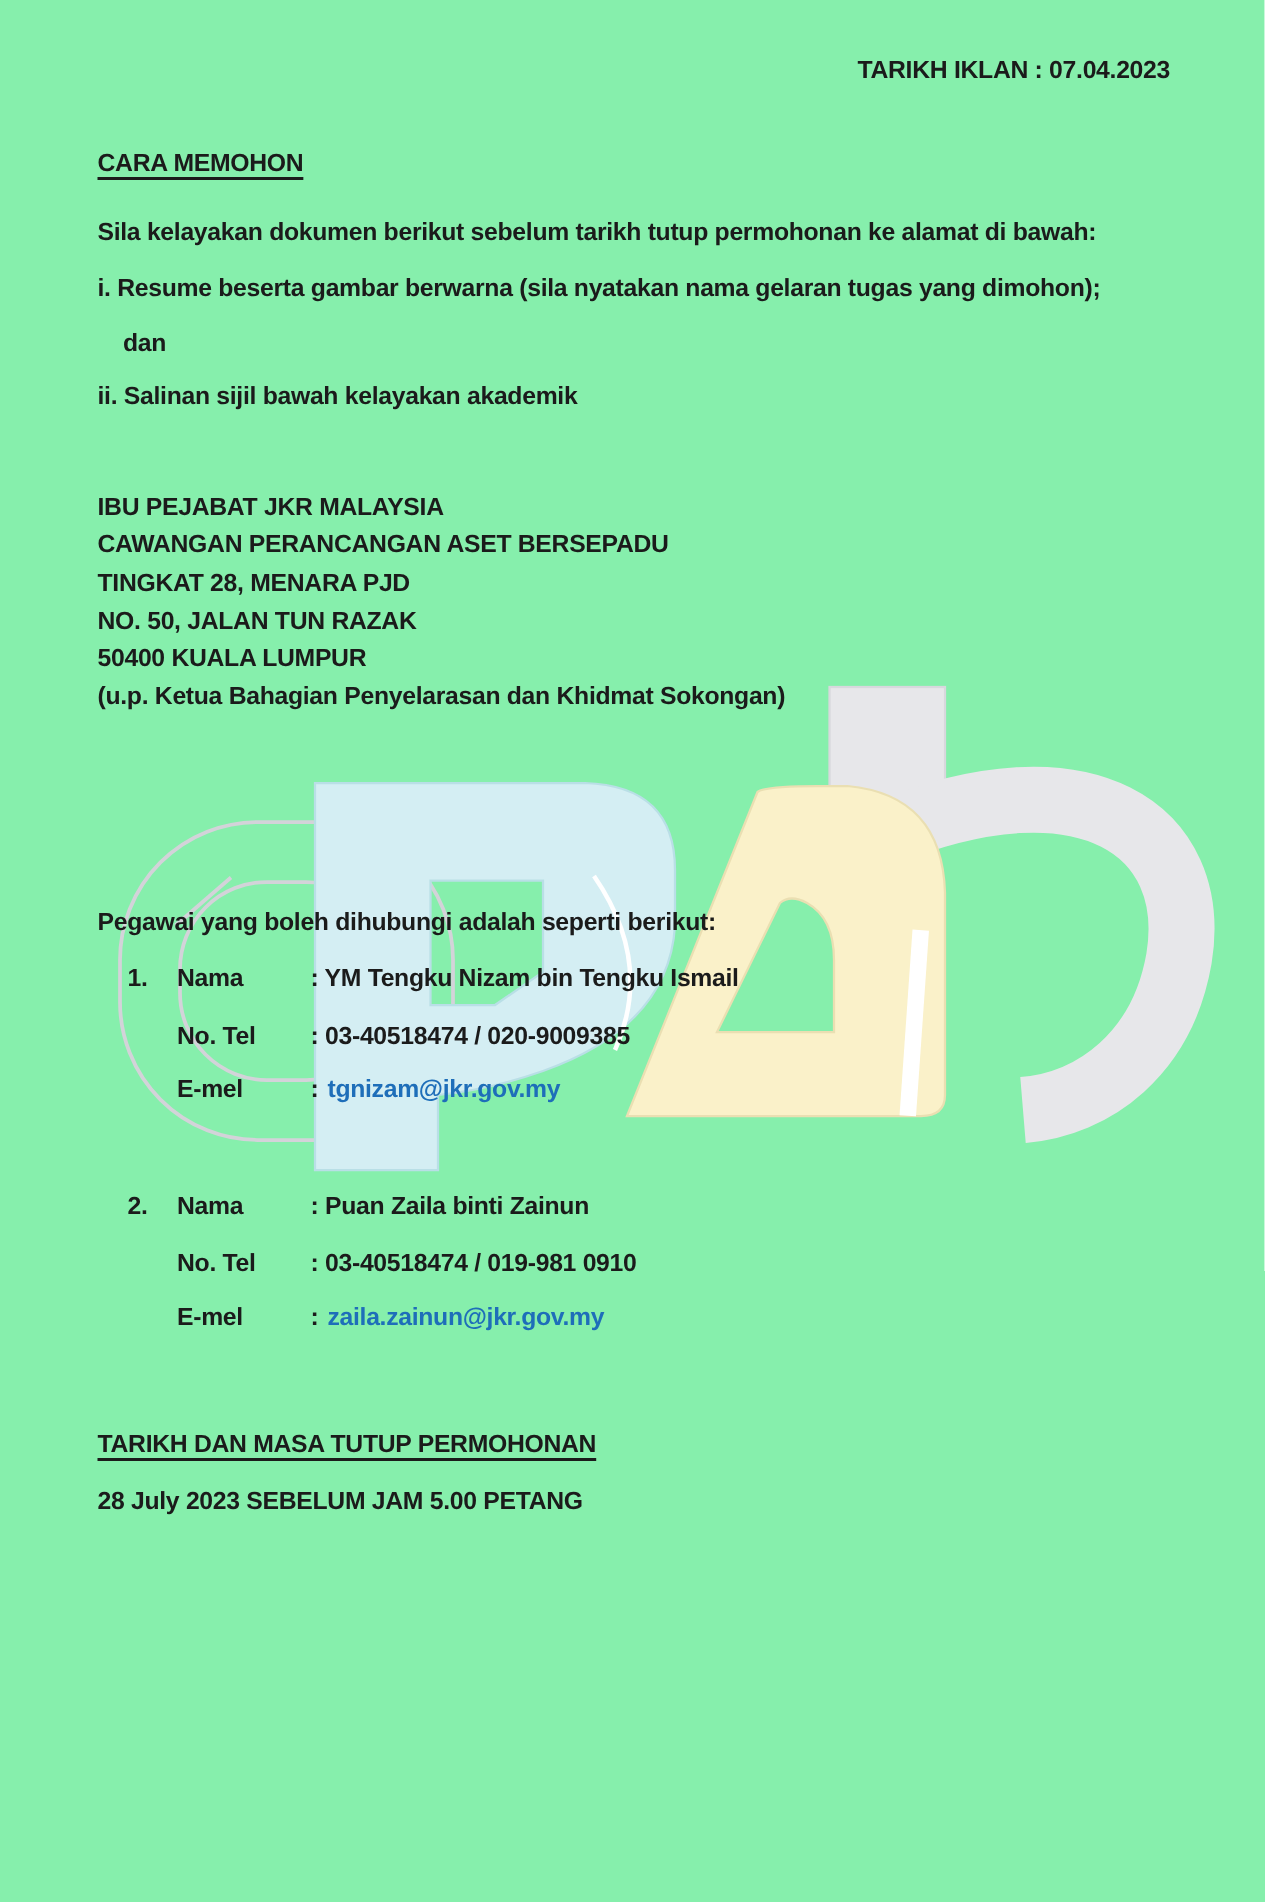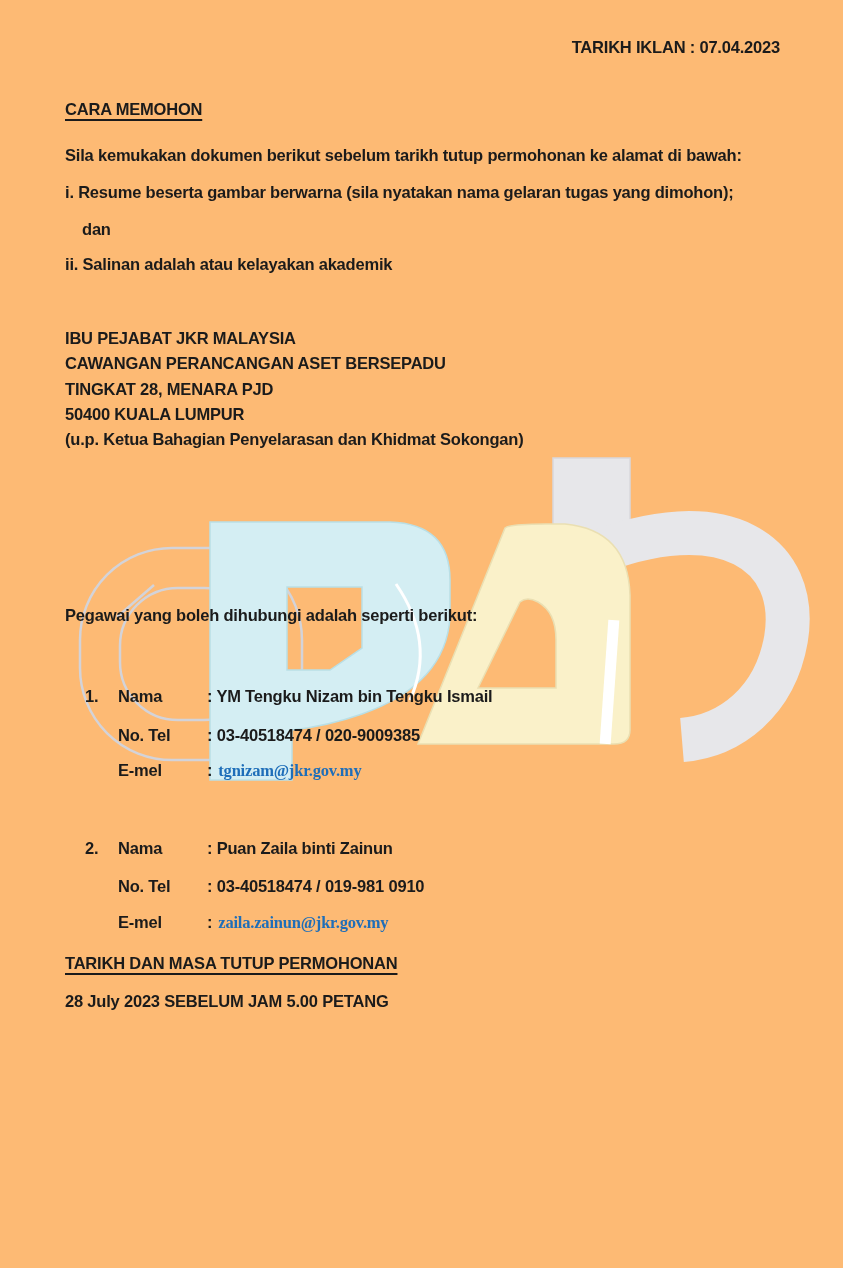--- a/index.html
+++ b/index.html
@@ -1,41 +1,41 @@
 <!DOCTYPE html>
 <html style="--link-blue: #1e6eb9;"><head>
 <meta charset="utf-8">
 <style>
   html,body{margin:0;padding:0;background:#ffffff;}
   .page{
-    position:relative;width:843px;height:1268px;background:#fdba74;overflow:hidden;
+    position:relative;width:843px;height:1268px;background:#86efac;overflow:hidden;
     font-family:"Liberation Sans",sans-serif;font-weight:700;color:#1b1b1b;
     font-size:16.5px;letter-spacing:-0.2px;
   }
   .abs{position:absolute;white-space:nowrap;line-height:22px;z-index:2;}
   .u{text-decoration:underline;text-underline-offset:4px;text-decoration-thickness:2px;}
   .watermark{position:absolute;left:70px;top:452px;width:740px;height:340px;z-index:1;}
   .date{top:36px;right:63px;text-align:right;}
   .h-cara{top:98px;left:65px;}
   .p-sila{top:144px;left:65px;}
   .p-i{top:181px;left:65px;}
   .p-dan{top:218px;left:82px;}
   .p-ii{top:253px;left:65px;}
   .addr{top:326px;left:65px;}
   .addr div{line-height:25.3px;}
   .p-pegawai{top:604px;left:65px;text-align:right;}
-  .crow{left:85px;margin-top:44px;}
+  .crow{left:85px;}
   .crow .num{display:inline-block;width:33px;}
   .crow .lbl{display:inline-block;width:89px;}
   .r-c1-name{top:641px;} .r-c1-tel{top:680px;} .r-c1-email{top:715px;}
   .r-c2-name{top:793px;} .r-c2-tel{top:831px;} .r-c2-email{top:867px;}
   .h-tutup{top:952px;left:65px;}
   .p-deadline{top:990px;left:65px;}
   .colon{margin-right:6px;}
-  .email{color:var(--link-blue,#1e6eb9);text-decoration:none;cursor:pointer;font-family:Liberation Serif, serif;}
+  .email{color:var(--link-blue,#1e6eb9);text-decoration:none;cursor:pointer;}
 </style>
 </head>
 <body>
 
 <div class="page">
 
   <svg class="watermark" viewBox="0 0 740 340" aria-hidden="true">
 
     <g fill="none" stroke-width="2.5">
       <rect x="10" y="96" width="222" height="212" rx="92" stroke="#d3d3d9"></rect>
@@ -52,29 +52,30 @@
     <rect x="534" y="168" width="11" height="124" fill="#ffffff" transform="rotate(4 540 230)"></rect>
 
     <path fill-rule="evenodd" stroke="#b9dfe6" stroke-width="1.5" d="M140,70 L320,70 Q380,72 380,128 L380,165 Q376,232 292,262 Q258,274 222,278 L222,328 L140,328 Z
              M217,135 L292,135 L292,196 L260,218 L217,218 Z" fill="#d4eef3"></path>
     <path fill="none" stroke="#ffffff" stroke-width="3" d="M326,132 Q366,190 340,248"></path>
   </svg>
 
   <div class="abs date">TARIKH IKLAN : 07.04.2023</div>
 
   <div class="abs h-cara u">CARA MEMOHON</div>
-  <div class="abs p-sila">Sila kemukakan dokumen berikut sebelum tarikh tutup permohonan ke alamat di bawah:</div>
+  <div class="abs p-sila">Sila kelayakan dokumen berikut sebelum tarikh tutup permohonan ke alamat di bawah:</div>
   <div class="abs p-i">i. Resume beserta gambar berwarna (sila nyatakan nama gelaran tugas yang dimohon);</div>
   <div class="abs p-dan">dan</div>
-  <div class="abs p-ii">ii. Salinan adalah atau kelayakan akademik</div>
+  <div class="abs p-ii">ii. Salinan sijil bawah kelayakan akademik</div>
 
   <div class="abs addr">
     <div>IBU PEJABAT JKR MALAYSIA</div>
     <div>CAWANGAN PERANCANGAN ASET BERSEPADU</div>
     <div>TINGKAT 28, MENARA PJD</div>
+    <div>NO. 50, JALAN TUN RAZAK</div>
     <div>50400 KUALA LUMPUR</div>
     <div>(u.p. Ketua Bahagian Penyelarasan dan Khidmat Sokongan)</div>
   </div>
 
   <div class="abs p-pegawai">Pegawai yang boleh dihubungi adalah seperti berikut:</div>
 
   <div class="abs crow r-c1-name">
     <span class="num">1.</span><span class="lbl">Nama</span><span>: YM Tengku Nizam bin Tengku Ismail</span>
   </div>
   <div class="abs crow r-c1-tel">

